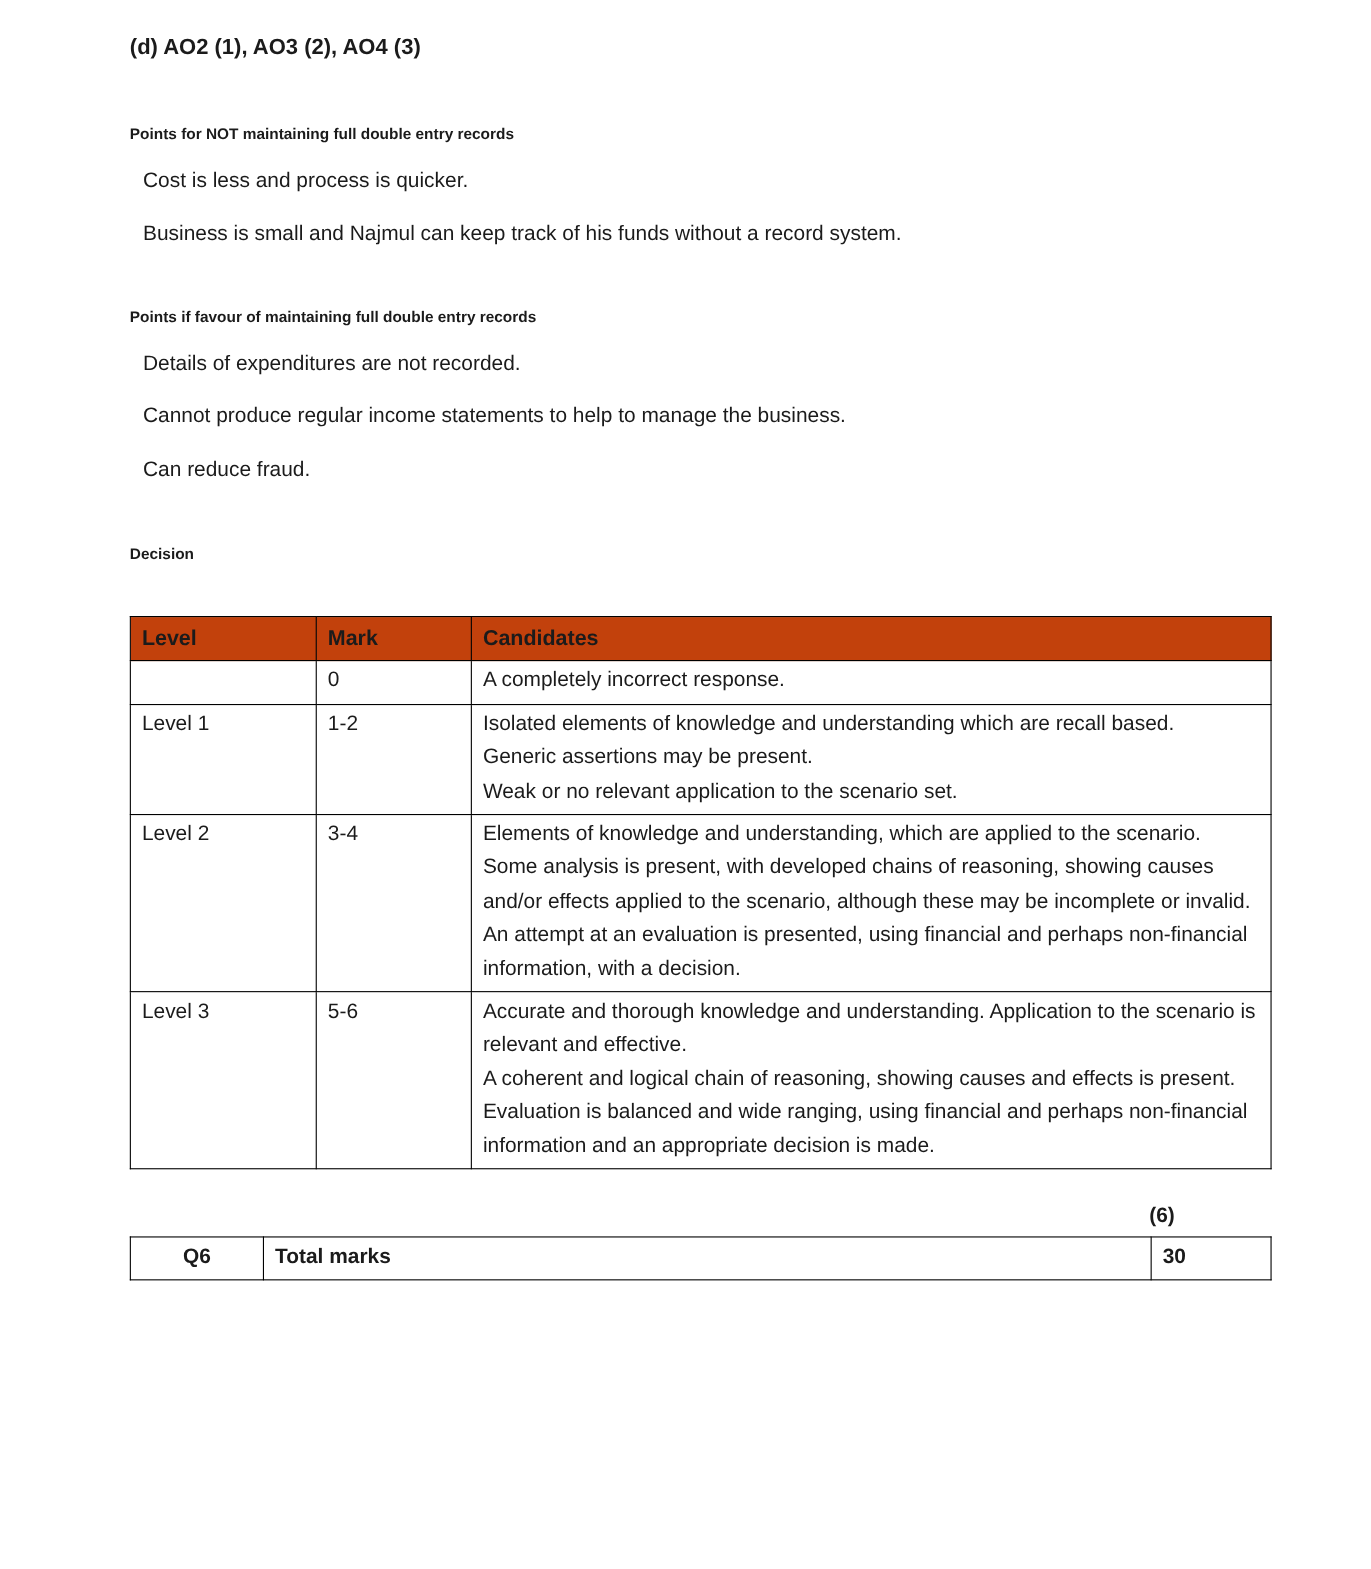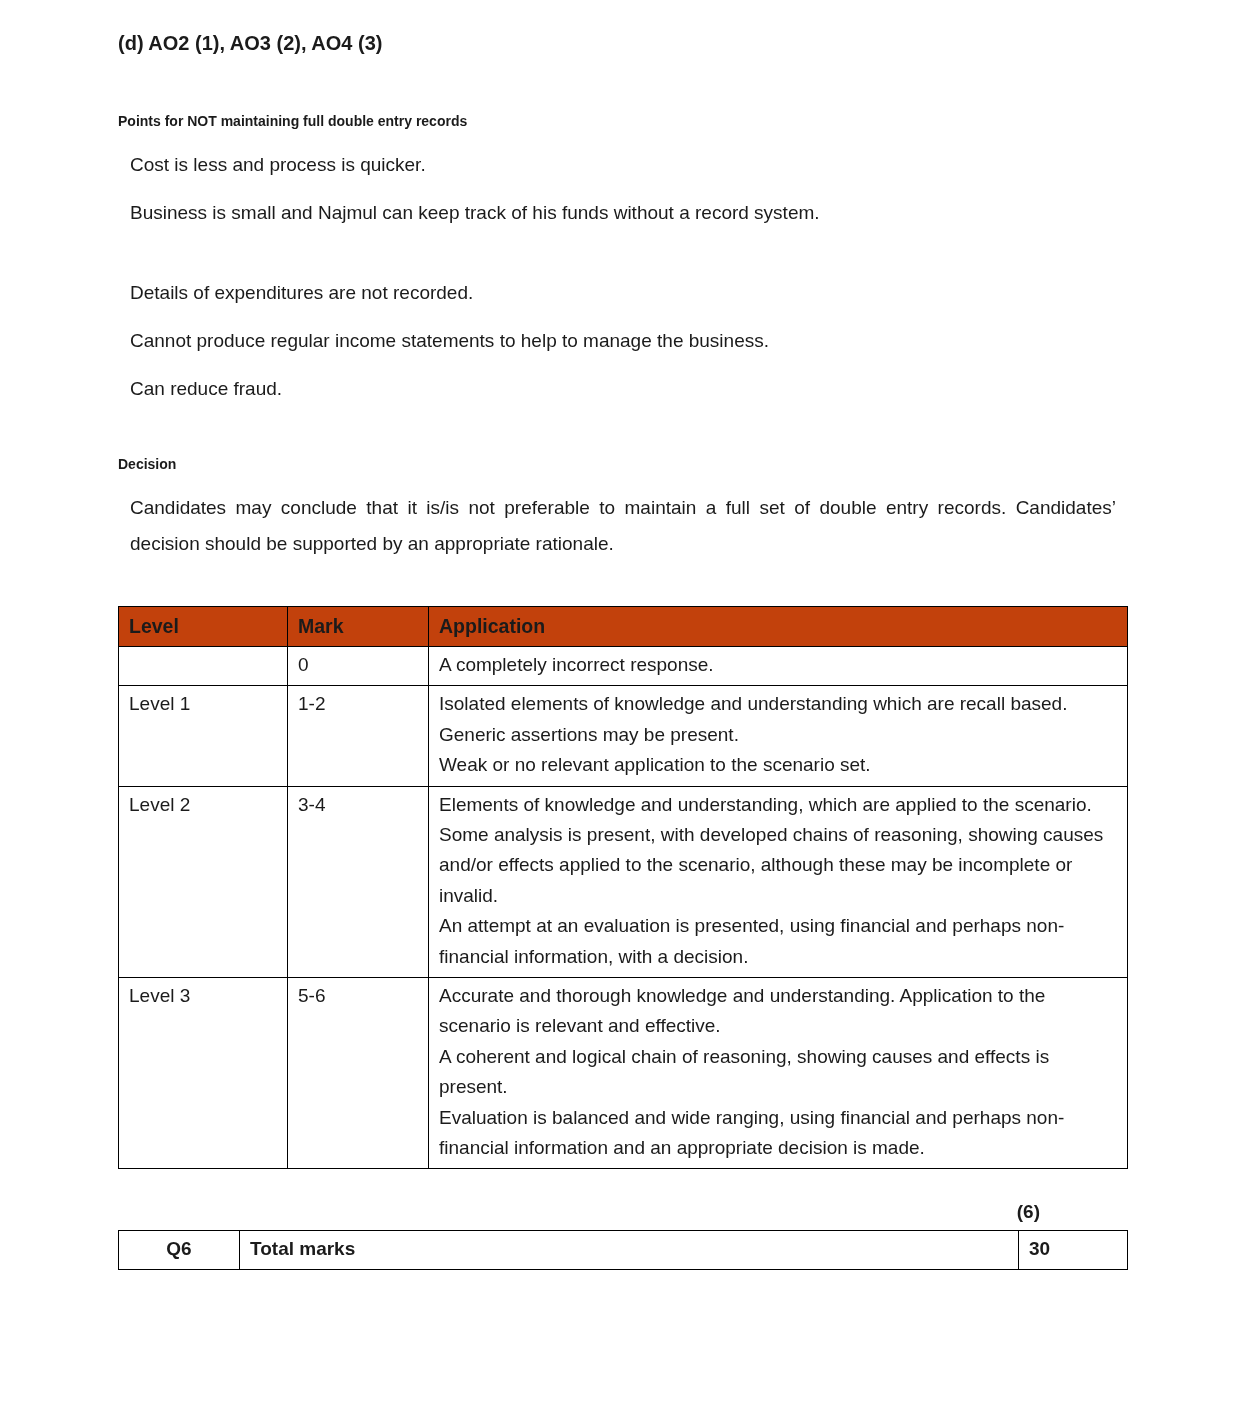--- a/index.html
+++ b/index.html
@@ -5,21 +5,21 @@
   html, body { margin: 0; padding: 0; }
   body {
     width: 1246px;
     height: 1426px;
     background: #ffffff;
     font-family: "Liberation Sans", sans-serif;
     color: #1b1b1b;
     font-size: 19px;
     -webkit-font-smoothing: antialiased;
   }
-  .page { padding: 30px 118px 0 118px; }
+  .page { padding: 30px 90px 0 118px; }
 
   .doc-heading {
     font-size: 20px;
     font-weight: bold;
     margin: 0 0 52px 0;
     line-height: 1.3;
   }
 
   .section { margin: 0 0 44px 0; }
   .section-title {
@@ -74,36 +74,36 @@
 
   <h1 class="doc-heading">(d) AO2 (1), AO3 (2), AO4 (3)</h1>
 
   <div class="section">
     <p class="section-title">Points for NOT maintaining full double entry records</p>
     <p class="line">Cost is less and process is quicker.</p>
     <p class="line">Business is small and Najmul can keep track of his funds without a record system.</p>
   </div>
 
   <div class="section">
+    <p class="section-title">Points if favour of maintaining full double entry records</p>
     <p class="line">Details of expenditures are not recorded.</p>
     <p class="line">Cannot produce regular income statements to help to manage the business.</p>
     <p class="line">Can reduce fraud.</p>
   </div>
 
   <div class="section">
     <p class="section-title">Decision</p>
-    <p class="line justify">Candidates may conclude that it is/is not preferable to maintain a full set of double entry records. Candidates’ decision should be supported by an appropriate rationale.</p>
   </div>
 
   <table class="levels-table">
     <thead>
       <tr>
         <th class="col-level">Level</th>
         <th class="col-mark">Mark</th>
-        <th>Application</th>
+        <th>Candidates</th>
       </tr>
     </thead>
     <tbody>
       <tr>
         <td class="col-level"></td>
         <td class="col-mark">0</td>
         <td>
           <p class="descriptor-line">A completely incorrect response.</p>
         </td>
       </tr>

